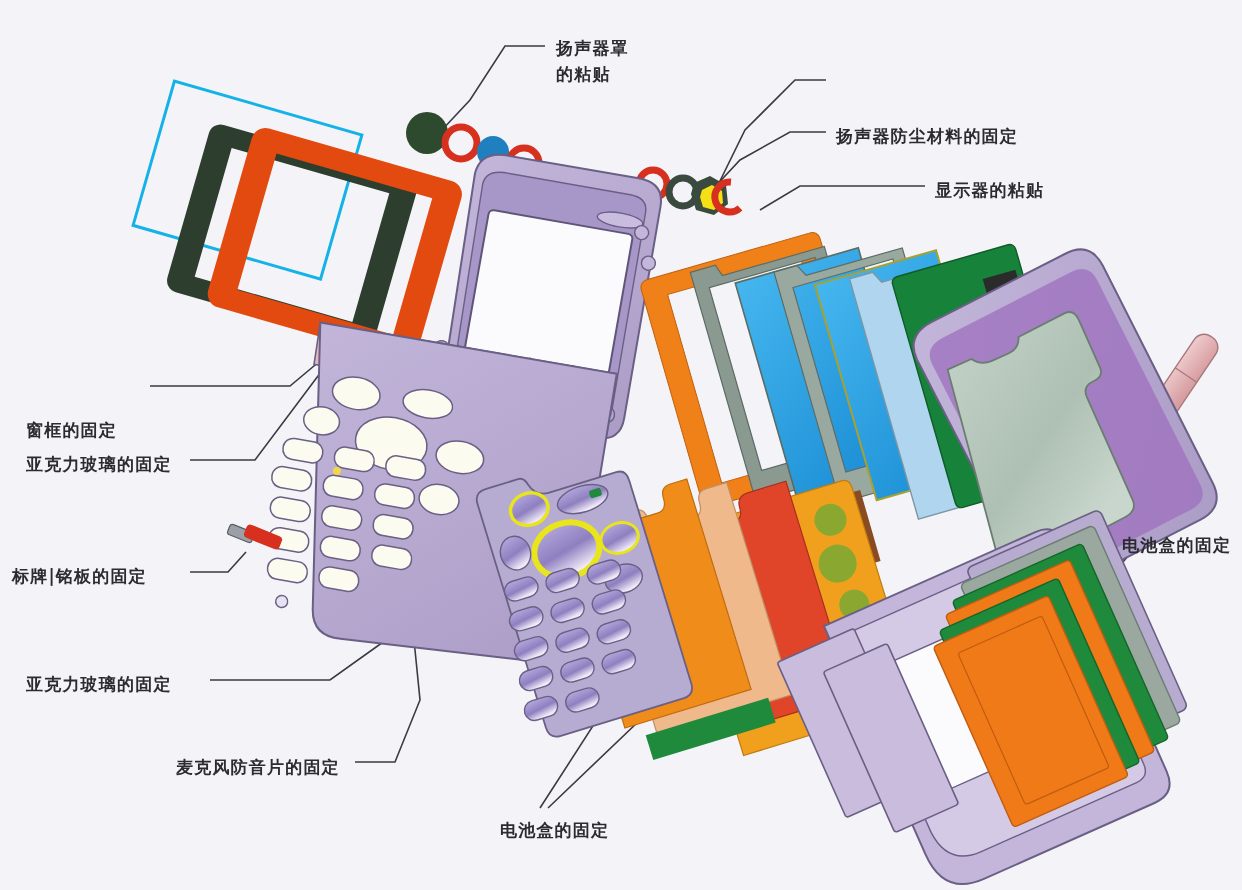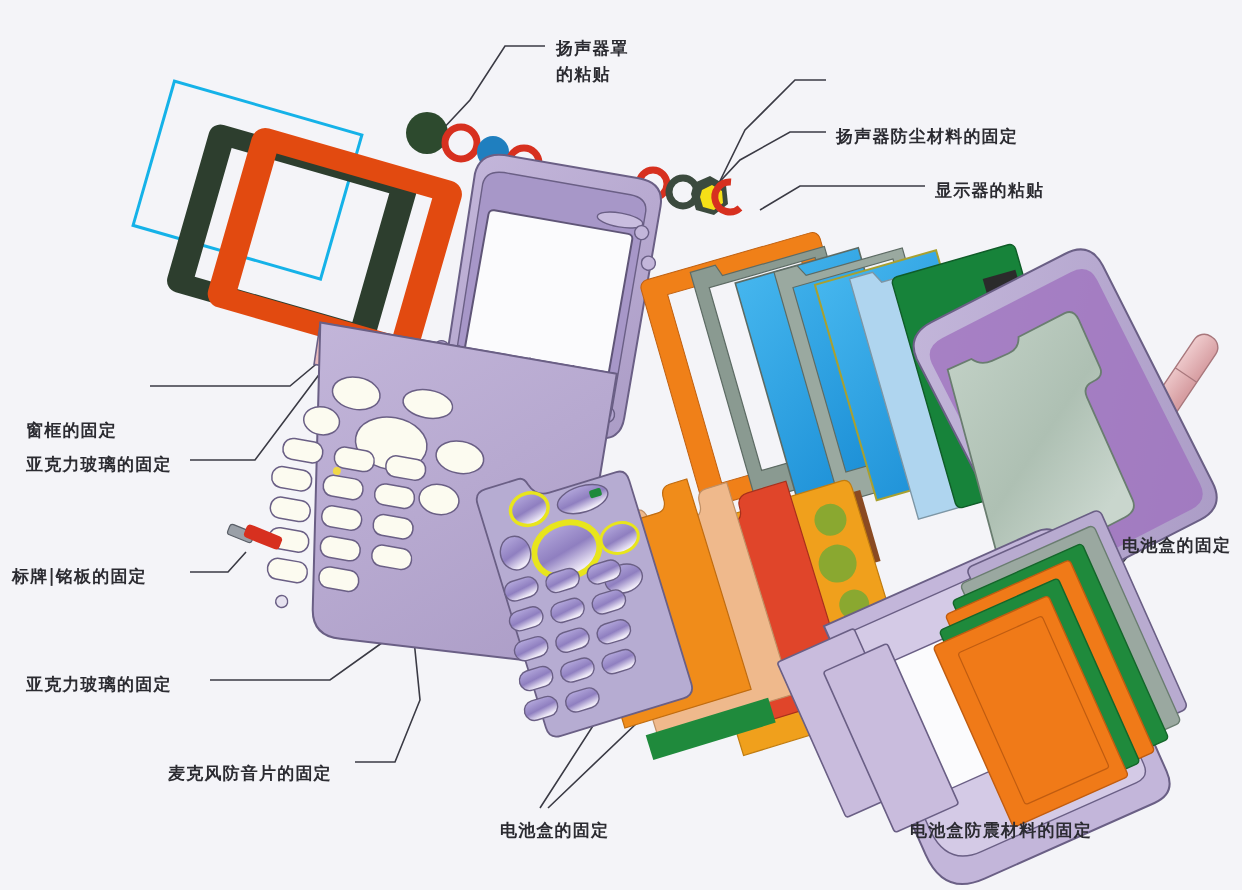--- a/index.html
+++ b/index.html
@@ -342,29 +342,26 @@
   </div>
 
   <div class="lbl" style="left:12px; top:564px;">
     <div>标牌|铭板的固定</div>
   </div>
 
   <div class="lbl" style="left:26px; top:672px;">
     <div>亚克力玻璃的固定</div>
   </div>
 
-  <div class="lbl" style="left:168px; top:755px;margin-top:6px;">
+  <div class="lbl" style="left:176px; top:755px;">
     <div>麦克风防音片的固定</div>
   </div>
 
   <div class="lbl" style="left:500px; top:818px;">
     <div>电池盒的固定</div>
   </div>
 
   <div class="lbl" style="left:1122px; top:533px;text-align:center;">
     <div>电池盒的固定</div>
   </div>
 
-  <div class="lbl" style="left:910px; top:818px;">
-    <div>电池盒防震材料的固定</div>
-  </div>
 
 </div>
 
 </body></html>

